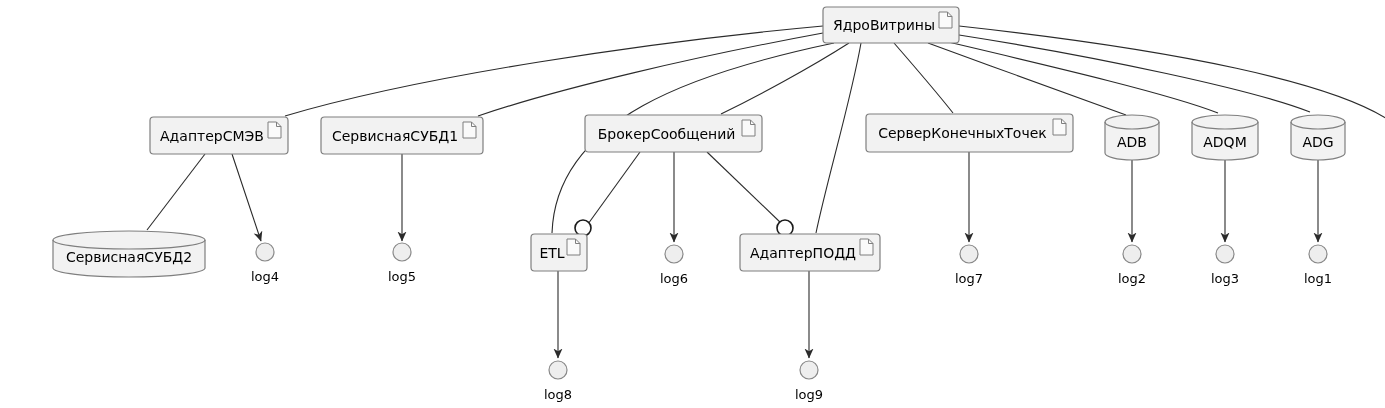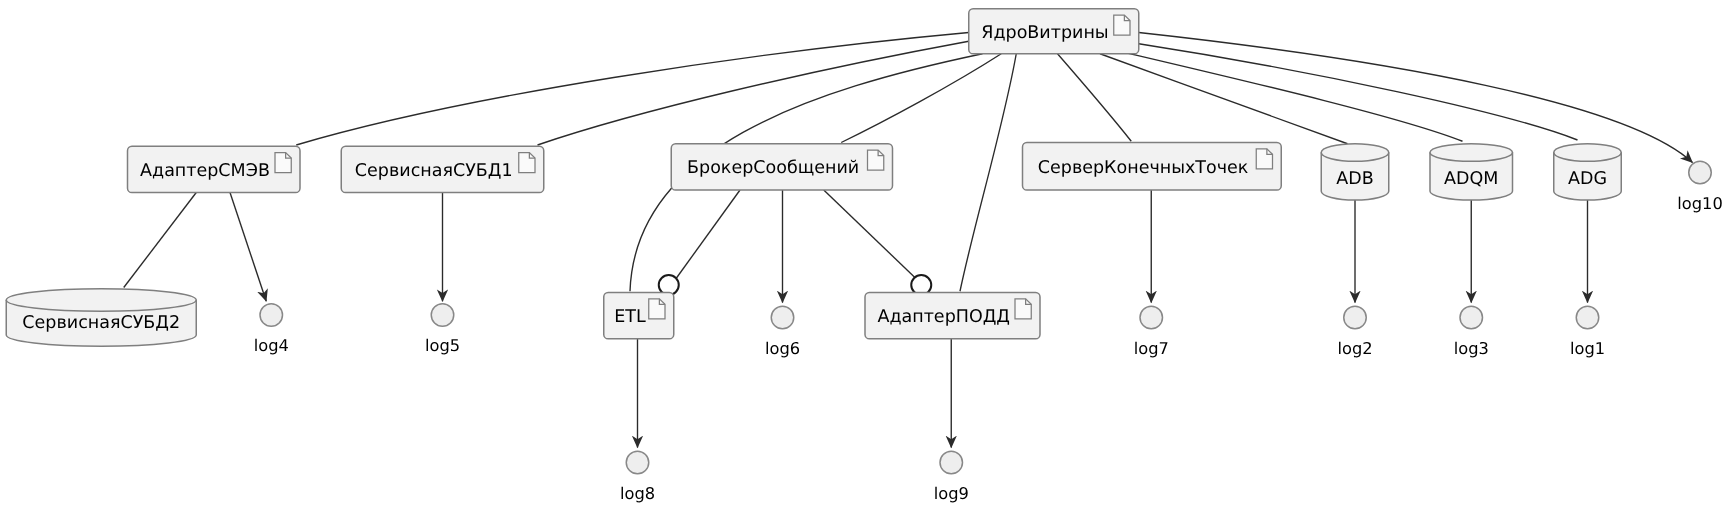--- a/index.html
+++ b/index.html
@@ -1,20 +1,20 @@
 <!DOCTYPE html>
 <html><head>
 <meta charset="utf-8">
 <style>
   html, body { margin: 0; padding: 0; background: #ffffff; }
   body {
     width: 1385px; height: 408px; overflow: hidden;
     font-family: "DejaVu Sans", "Liberation Sans", sans-serif;
   }
-  .canvas { width: 1134px; height: 408px; position: relative; }
+  .canvas { width: 1134px; height: 408px; position: relative; padding-left: 48px; }
   svg text { fill: #000000; }
   .node-label { font-size: 14px; }
   .log-label  { font-size: 13px; }
 </style>
 </head>
 <body>
 
 <div class="canvas">
   <svg id="diagram-svg" width="1385" height="408" viewBox="0 0 1385 408">
     <defs>

